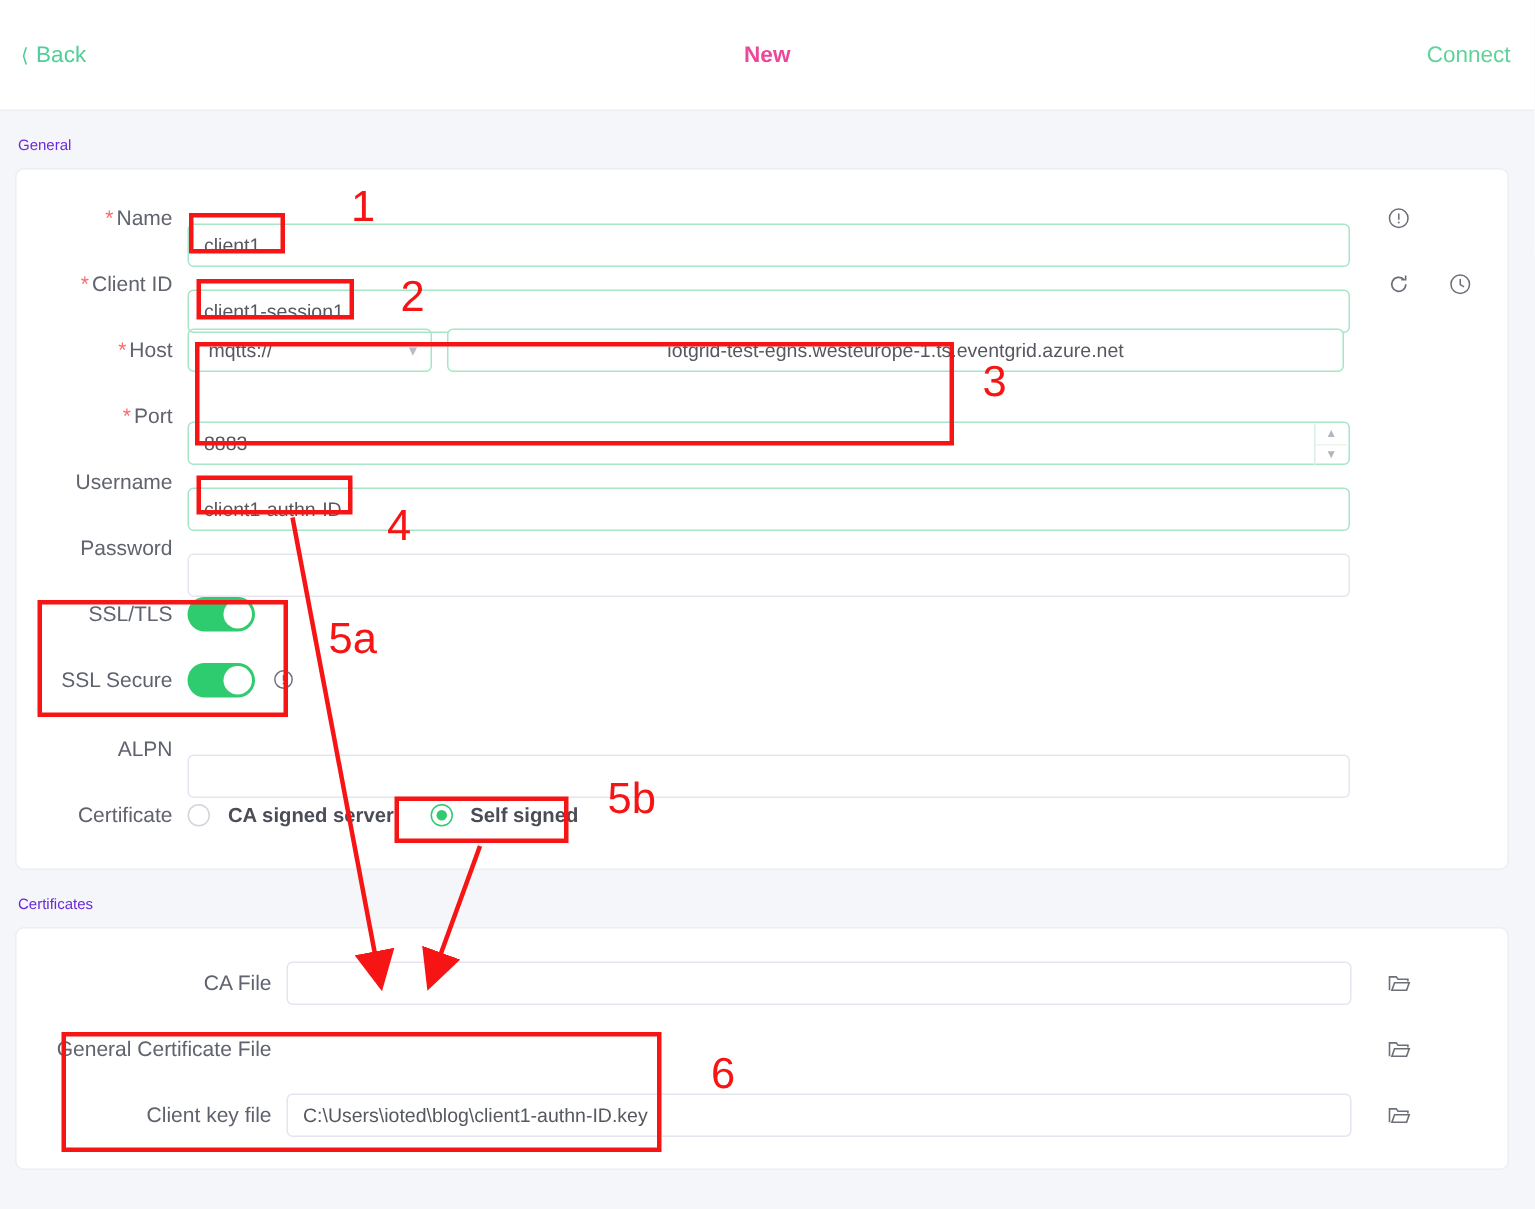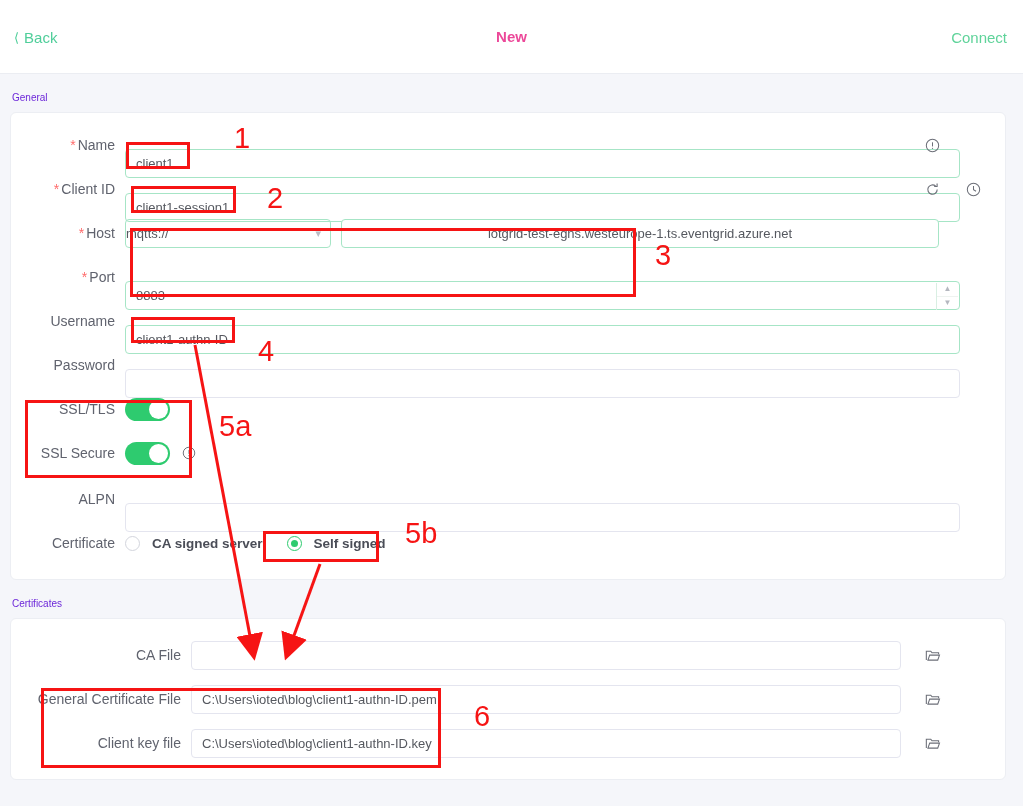--- a/index.html
+++ b/index.html
@@ -63,25 +63,25 @@
   }
   .req{ color:#ff6b6b; margin-right:2px; }
 
   .inp{
     height:29px; border:1px solid #a6e5c6; border-radius:4px;
     background:#fff; font-size:13px; color:#55585f;
     padding:0 10px; display:flex; align-items:center;
     font-family:"Liberation Sans", sans-serif;
   }
   .inp.grey{ border-color:#e4e5ef; }
-  .inp.full{ width:835px;margin-top:36px; }
+  .inp.full{ width:775px;margin-top:36px; }
 
   .sel{
-    width:206px; height:29px; border:1px solid #a6e5c6; border-radius:4px;
-    display:flex; align-items:center; padding:0 0;
+    width:163px; height:29px; border:1px solid #a6e5c6; border-radius:4px;
+    display:flex; align-items:center; padding:0 13px;
     font-size:13px; color:#55585f; position:relative;
   }
   .sel .chev{ position:absolute; right:9px; color:#b9bcc4; font-size:11px; }
   .host-inp{ width:598px; margin-left:10px;justify-content:center; }
 
   .stepper{
     position:absolute; right:1px; top:1px; width:22px; height:27px;
     border-left:1px solid #d9efe3;
     display:flex; flex-direction:column;
   }
@@ -282,23 +282,20 @@
     <span class="icon-right" style="left:914px;">
       <svg width="16" height="15" viewBox="0 0 18 16">
           <path d="M1.5 13.2V3.2h5l1.4 1.8h7.4v1.6" fill="none" stroke="#6c6f78" stroke-width="1.2"></path>
           <path d="M3.3 13.2l2-5.6h11l-2 5.6z" fill="none" stroke="#6c6f78" stroke-width="1.2"></path>
         </svg>
     </span>
   </div>
 
   <div class="row">
     <div class="lbl" style="width:180px;">General Certificate File</div>
-    <div class="inp grey" style="width:710px;">
-      <span>C:\Users\ioted\blog\client1-authn-ID.pem</span>
-    </div>
     <span class="icon-right" style="left:914px;">
       <svg width="16" height="15" viewBox="0 0 18 16">
           <path d="M1.5 13.2V3.2h5l1.4 1.8h7.4v1.6" fill="none" stroke="#6c6f78" stroke-width="1.2"></path>
           <path d="M3.3 13.2l2-5.6h11l-2 5.6z" fill="none" stroke="#6c6f78" stroke-width="1.2"></path>
         </svg>
     </span>
   </div>
 
   <div class="row">
     <div class="lbl" style="width:180px;">Client key file</div>

